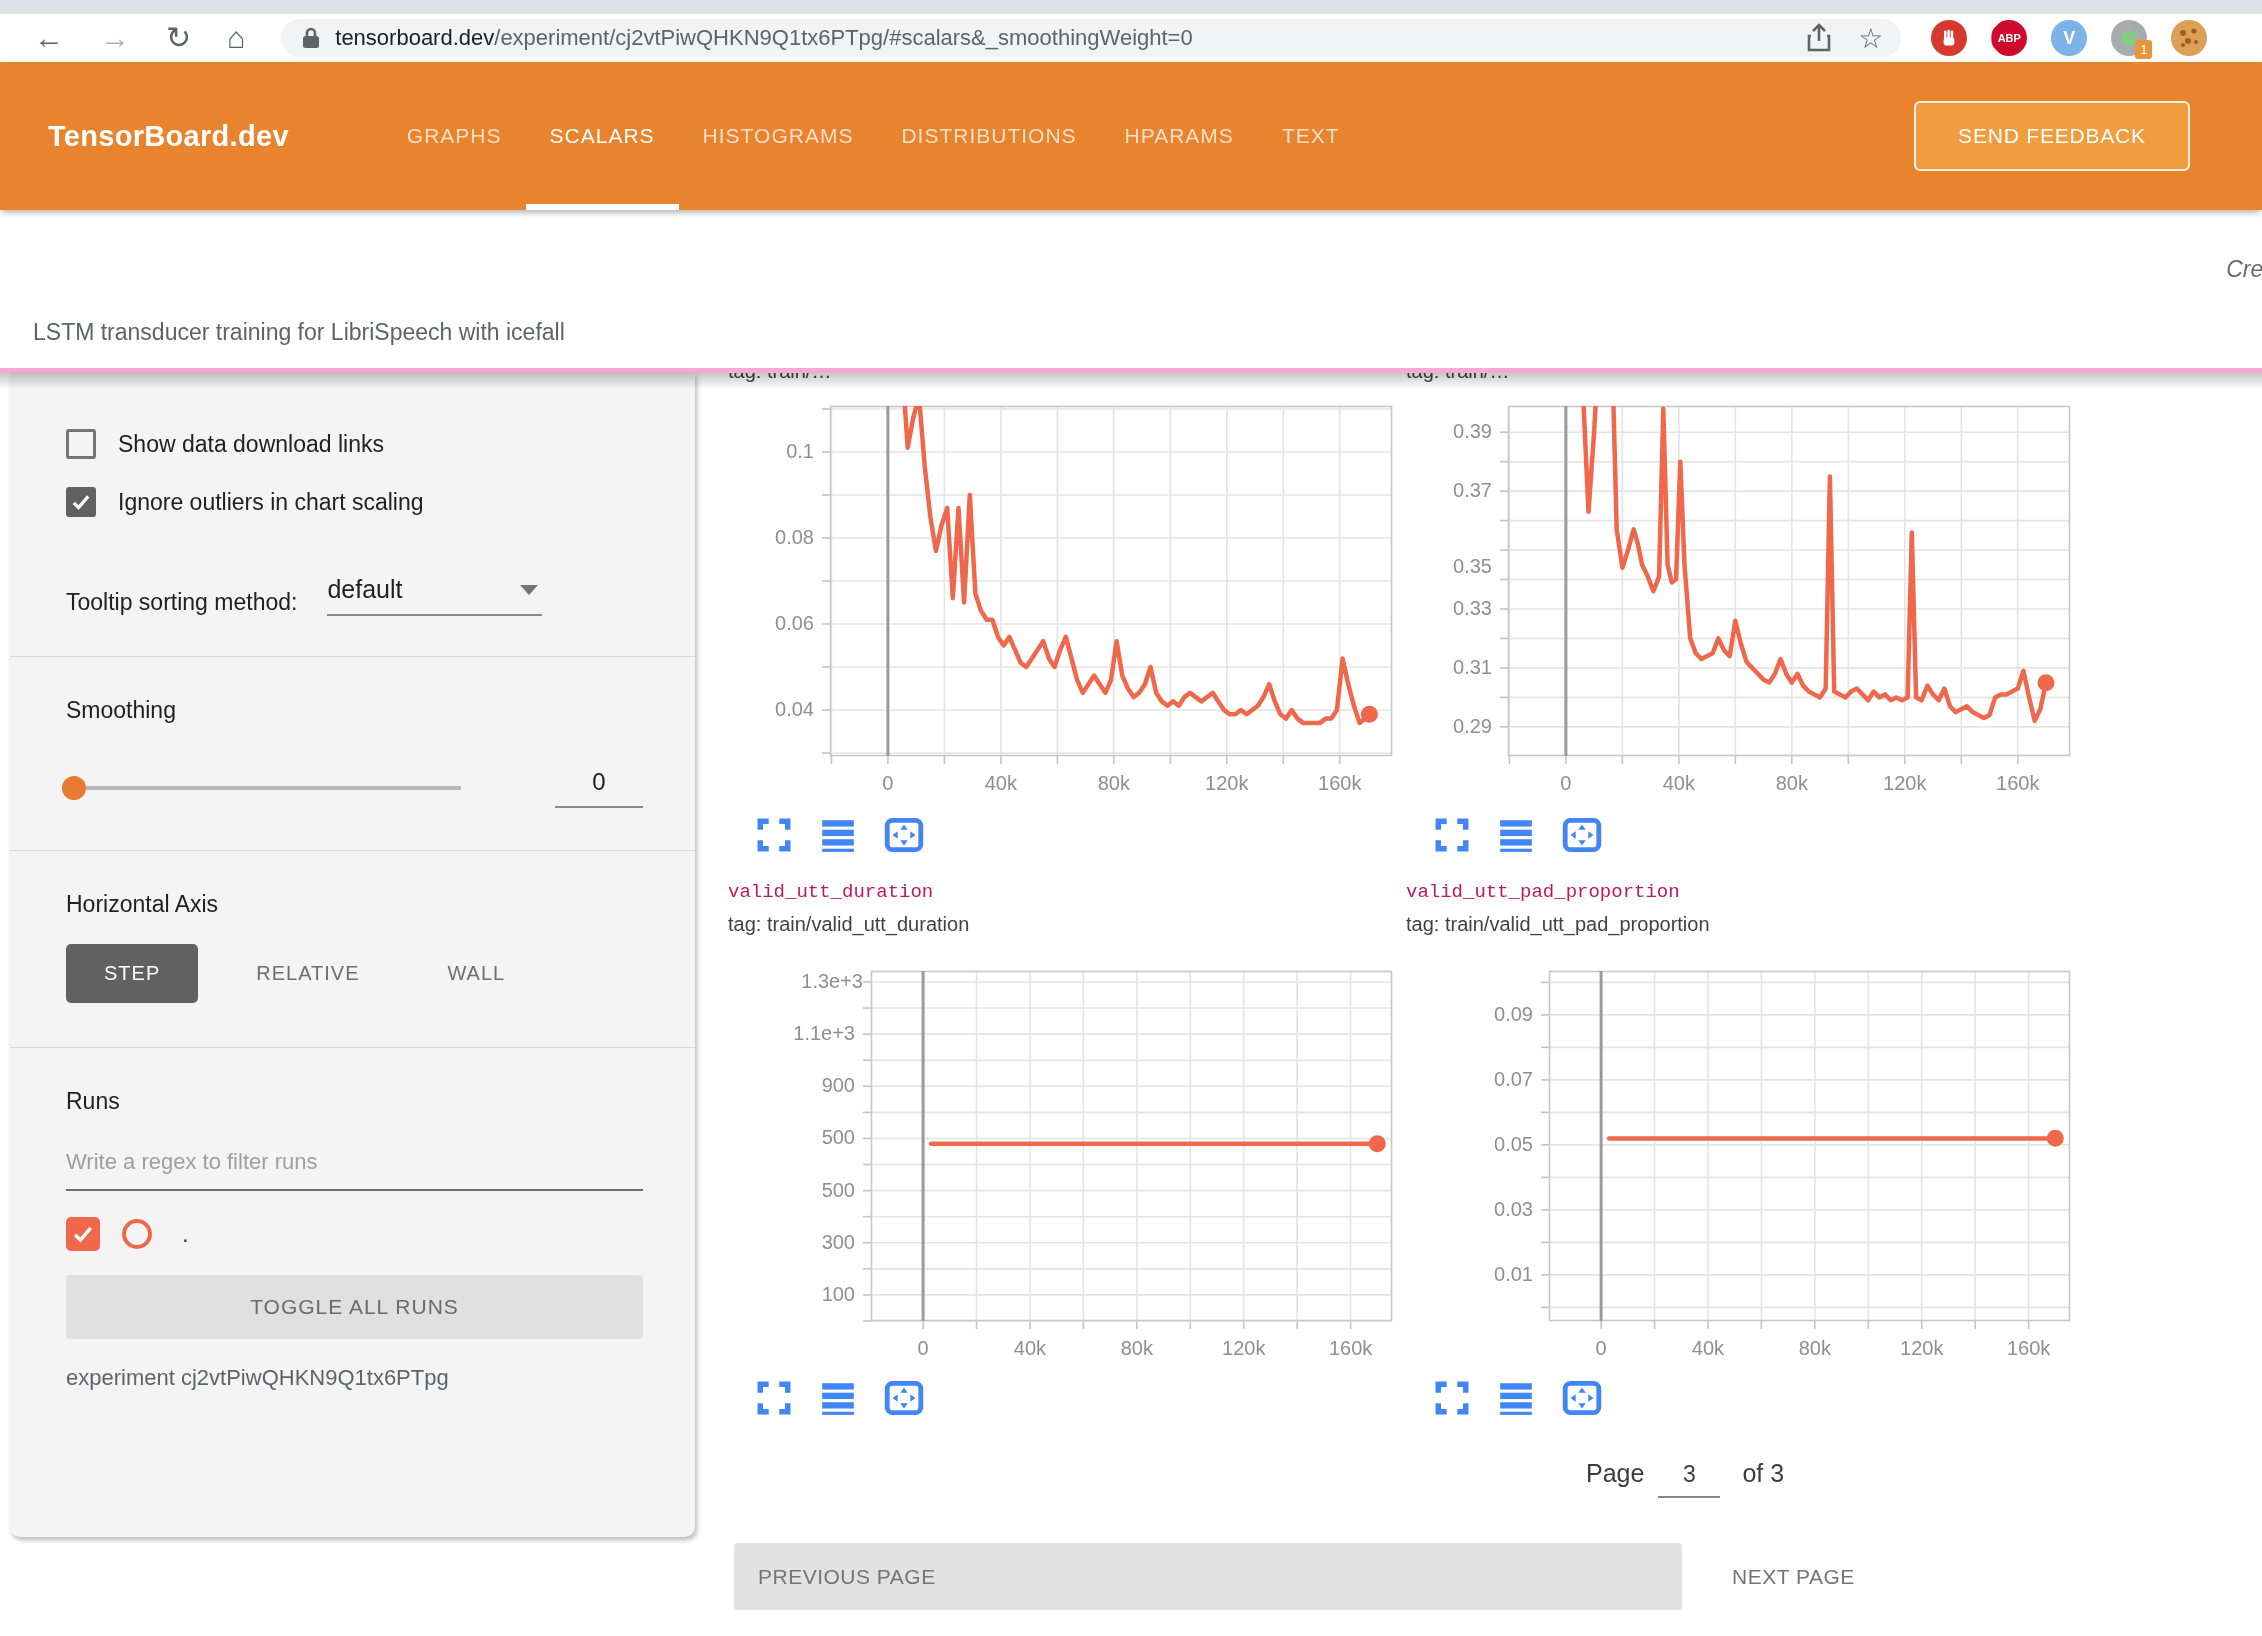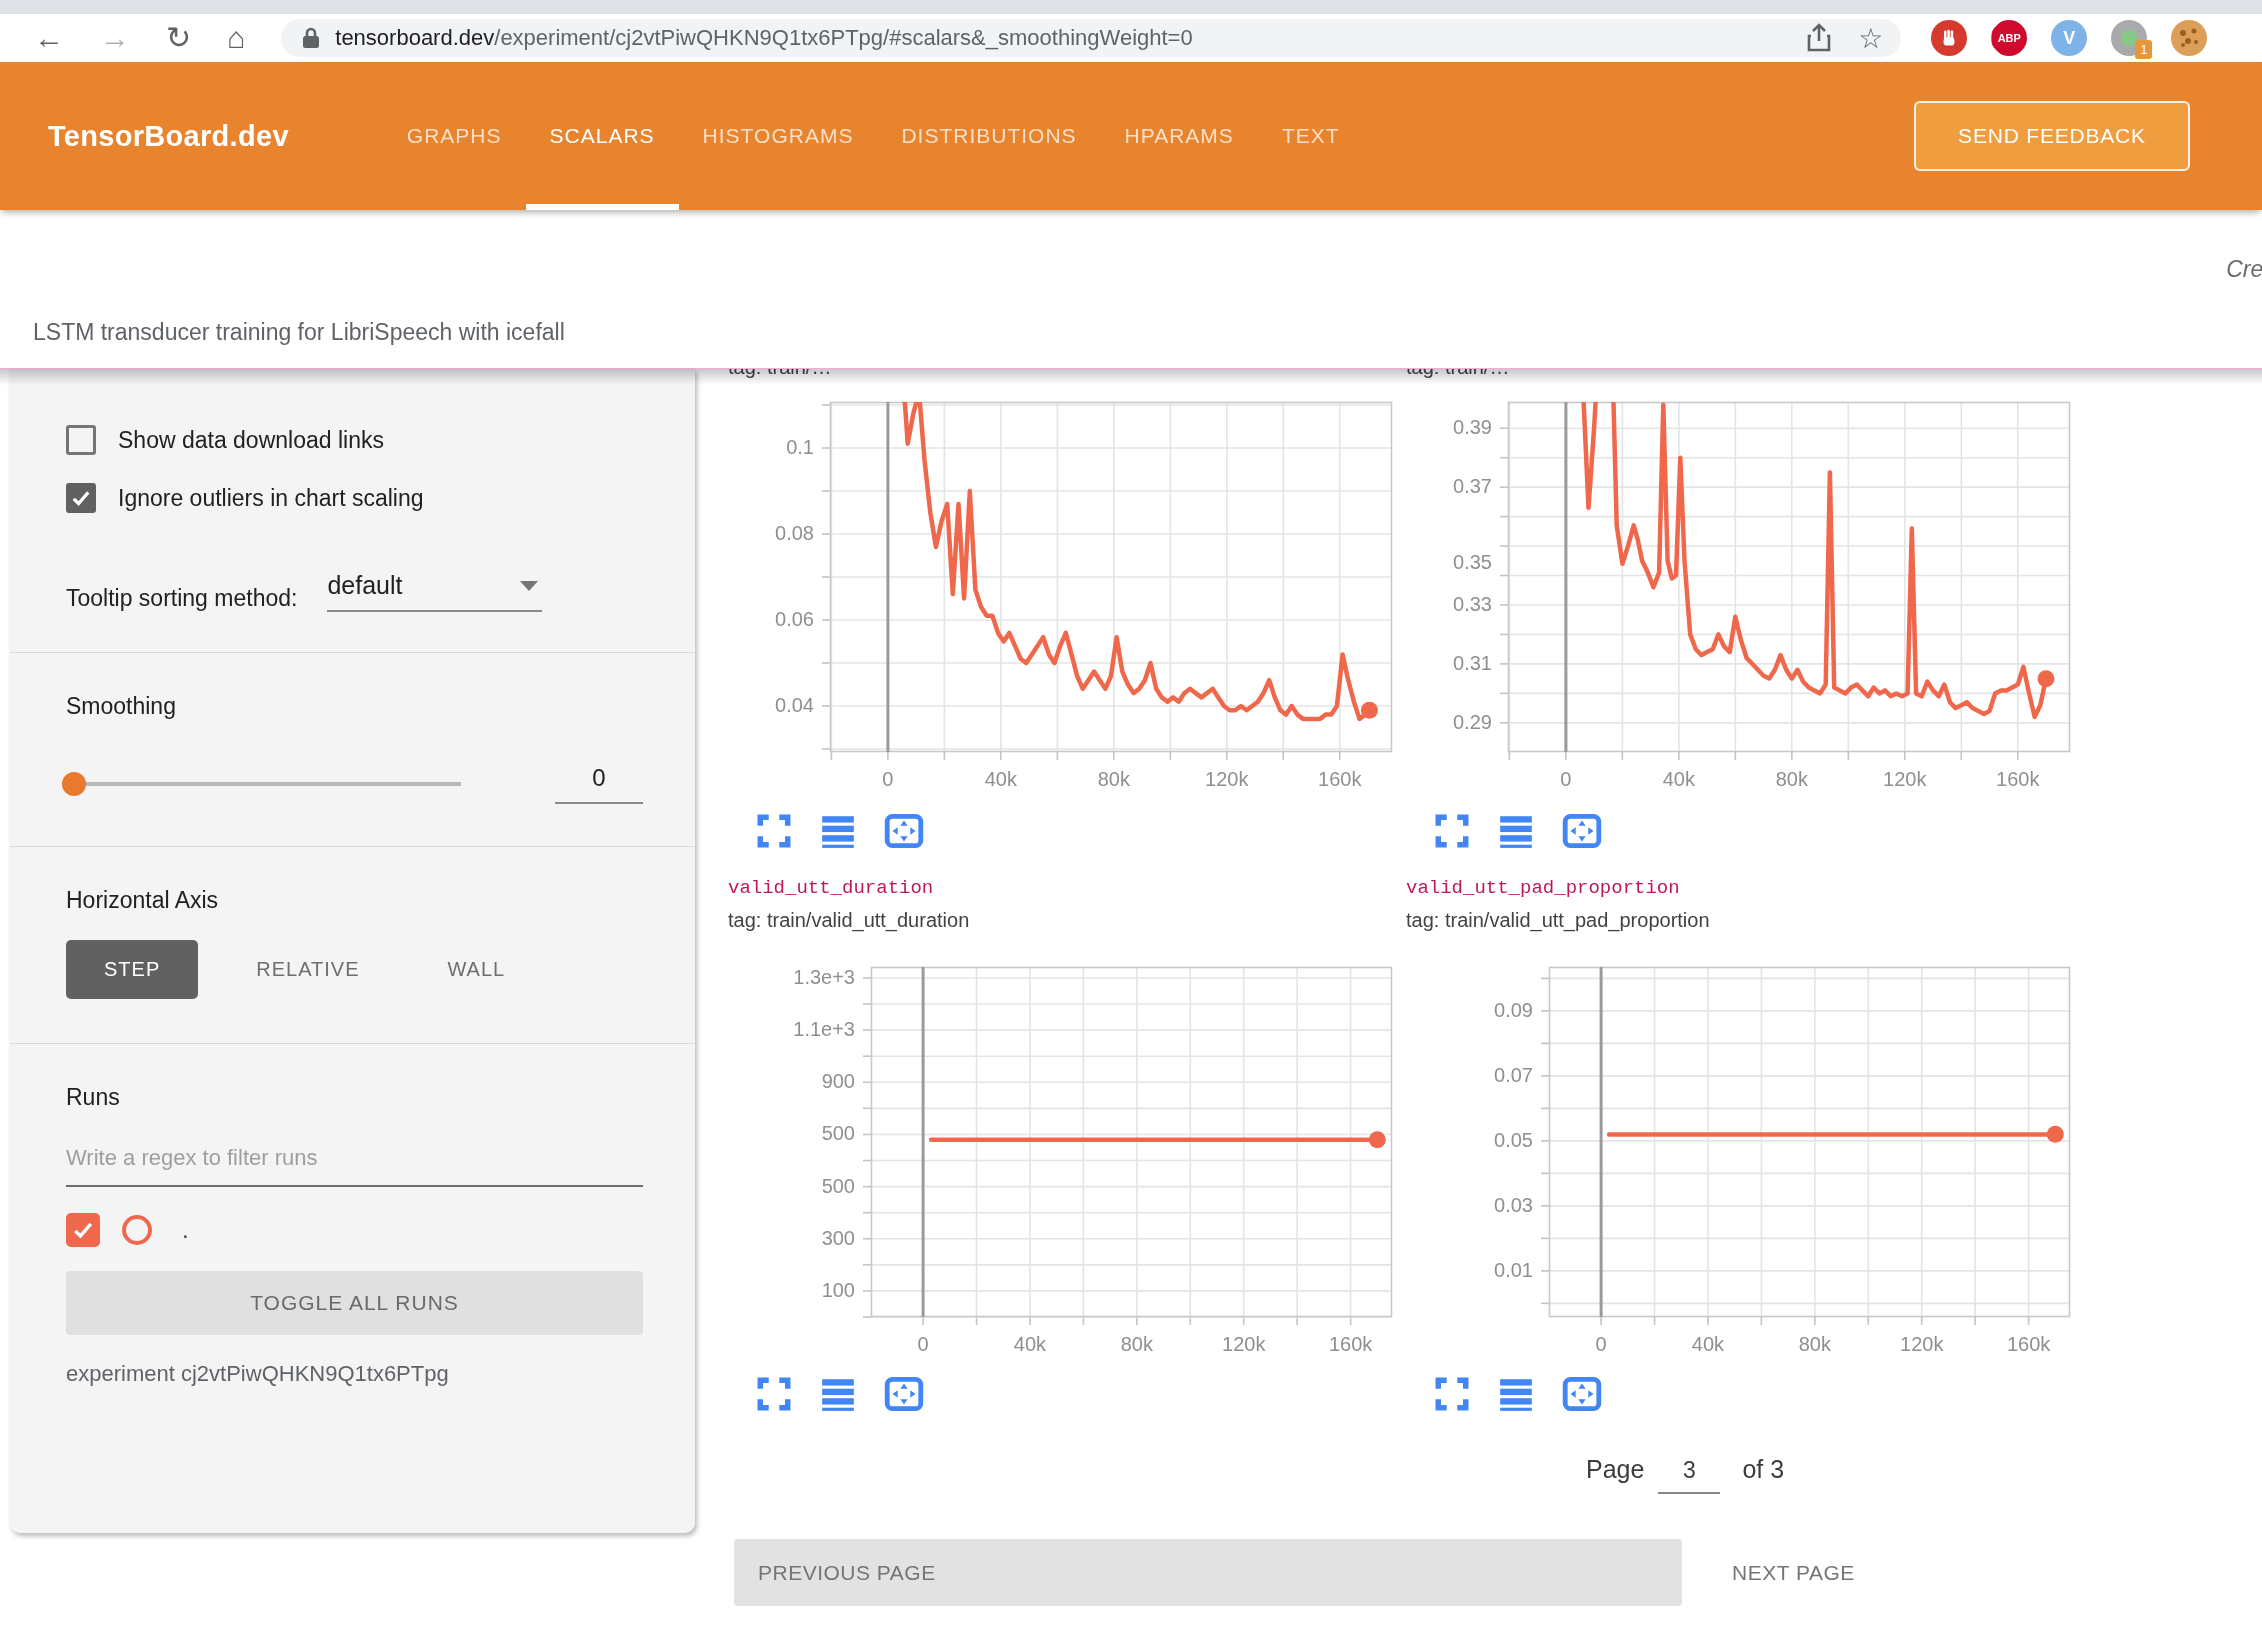--- a/index.html
+++ b/index.html
@@ -45,21 +45,21 @@
               background:#f09d3f; border:2px solid rgba(255,255,255,.85); border-radius:6px;
               color:#fff; font-size:21px; letter-spacing:.8px; display:flex; align-items:center;
               justify-content:center; cursor:pointer; }
 
   
   .info-row { height:158px; position:relative; background:#fff; overflow:hidden; }
   .created { position:absolute; top:46px; right:-14px; font-style:italic; font-size:23px; color:#6b6b6b; }
   .descr { position:absolute; left:33px; bottom:22px; font-size:23px; color:#5f6368; }
 
   
-  .main { position:absolute; top:368px; left:0; right:0; bottom:0; border-top:1px solid #f9a8d4; background:#fff; }
+  .main { position:absolute; top:368px; left:0; right:0; bottom:0; border-top:5px solid #f9a8d4; background:#fff; }
   .top-shadow { position:absolute; top:0; left:0; right:0; height:16px; z-index:6; pointer-events:none;
                 background:linear-gradient(rgba(0,0,0,.22), rgba(0,0,0,0)); }
 
   
   .sidebar { position:absolute; left:10px; top:0; width:685px; height:1164px; background:#f4f4f4;
              border-radius:0 0 10px 10px; box-shadow:2px 3px 5px rgba(0,0,0,.28);
              padding:0 52px 0 56px; z-index:2; }
   .cb-row { display:flex; align-items:center; margin-top:28px; }
   .cb-row.first { margin-top:56px; }
   .cb { width:30px; height:30px; border:3px solid #757575; border-radius:3px; flex:0 0 auto; cursor:pointer;
@@ -592,21 +592,21 @@
       <div class="xlab" style="left: 294.972px; top: 964px;">40k</div>
       <div class="xlab" style="left: 401.844px; top: 964px;">80k</div>
       <div class="xlab" style="left: 508.715px; top: 964px;">120k</div>
       <div class="xlab" style="left: 615.587px; top: 964px;">160k</div>
       <div class="ylab" style="left: 64px; top: 909.92px;">100</div>
       <div class="ylab" style="left: 64px; top: 857.759px;">300</div>
       <div class="ylab" style="left: 64px; top: 805.598px;">500</div>
       <div class="ylab" style="left: 64px; top: 753.437px;">500</div>
       <div class="ylab" style="left: 64px; top: 701.276px;">900</div>
       <div class="ylab" style="left: 64px; top: 649.115px;">1.1e+3</div>
-      <div class="ylab" style="left: 64px; top: 596.954px;">1.3e+3</div>
+      <div class="ylab" style="left: 72px; top: 596.954px;">1.3e+3</div>
       <svg width="521" height="350" class="plot" style="left: 854px; top: 598px; overflow: visible;">
         <line x1="52.1" y1="0" x2="52.1" y2="350" stroke="#e4e4e4" stroke-width="1.6"></line>
         <line x1="52.1" y1="350" x2="52.1" y2="358" stroke="#c4c4c4" stroke-width="1.6"></line>
         <line x1="105.53589743589744" y1="0" x2="105.53589743589744" y2="350" stroke="#e4e4e4" stroke-width="1.6"></line>
         <line x1="105.53589743589744" y1="350" x2="105.53589743589744" y2="358" stroke="#c4c4c4" stroke-width="1.6"></line>
         <line x1="158.97179487179488" y1="0" x2="158.97179487179488" y2="350" stroke="#e4e4e4" stroke-width="1.6"></line>
         <line x1="158.97179487179488" y1="350" x2="158.97179487179488" y2="358" stroke="#c4c4c4" stroke-width="1.6"></line>
         <line x1="212.40769230769232" y1="0" x2="212.40769230769232" y2="350" stroke="#e4e4e4" stroke-width="1.6"></line>
         <line x1="212.40769230769232" y1="350" x2="212.40769230769232" y2="358" stroke="#c4c4c4" stroke-width="1.6"></line>
         <line x1="265.84358974358975" y1="0" x2="265.84358974358975" y2="350" stroke="#e4e4e4" stroke-width="1.6"></line>

